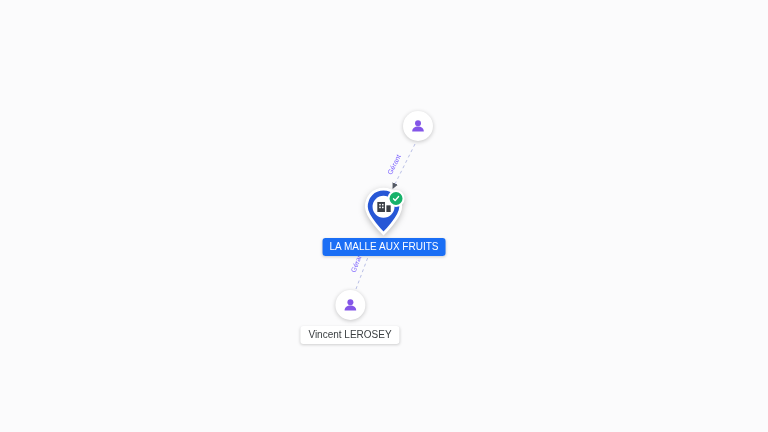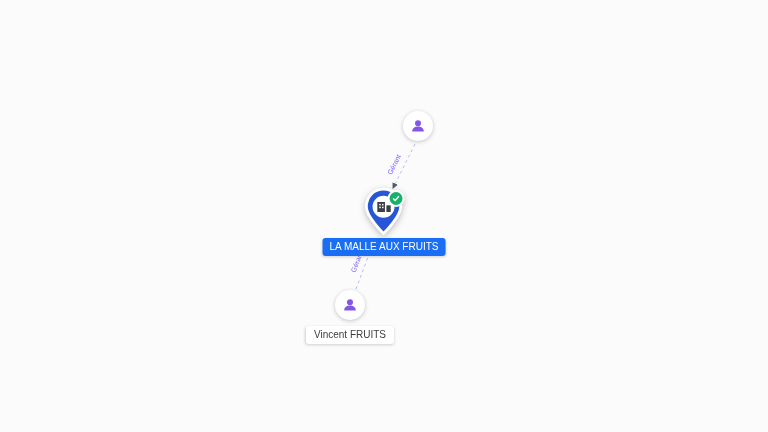--- a/index.html
+++ b/index.html
@@ -142,16 +142,16 @@
     <div class="company-label">LA MALLE AUX FRUITS</div>
   </div>
 
   <div class="node" style="left:350px;top:290px;">
     <div class="person-circle">
       <svg width="16" height="16" viewBox="0 0 16 16">
         <circle class="person-glyph" cx="8" cy="5.2" r="3"></circle>
         <path class="person-glyph" d="M2.2 13.6 C2.2 10.4 4.8 8.6 8 8.6 C11.2 8.6 13.8 10.4 13.8 13.6 Z"></path>
       </svg>
     </div>
-    <div class="node-label">Vincent FRUITS</div>
+    <div class="node-label">Vincent LEROSEY</div>
   </div>
 
 </div>
 
 </body></html>

